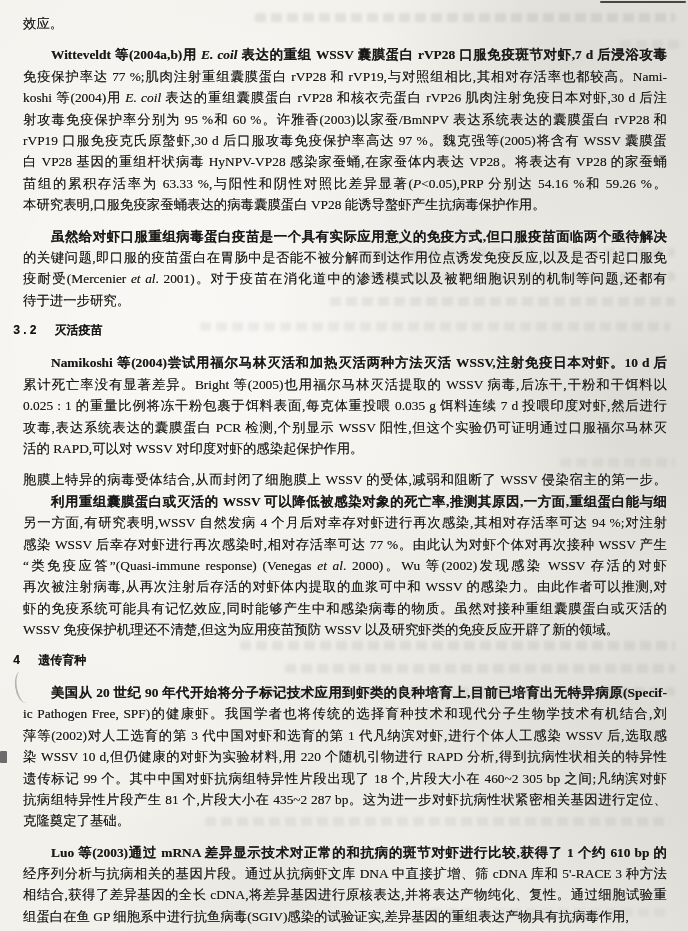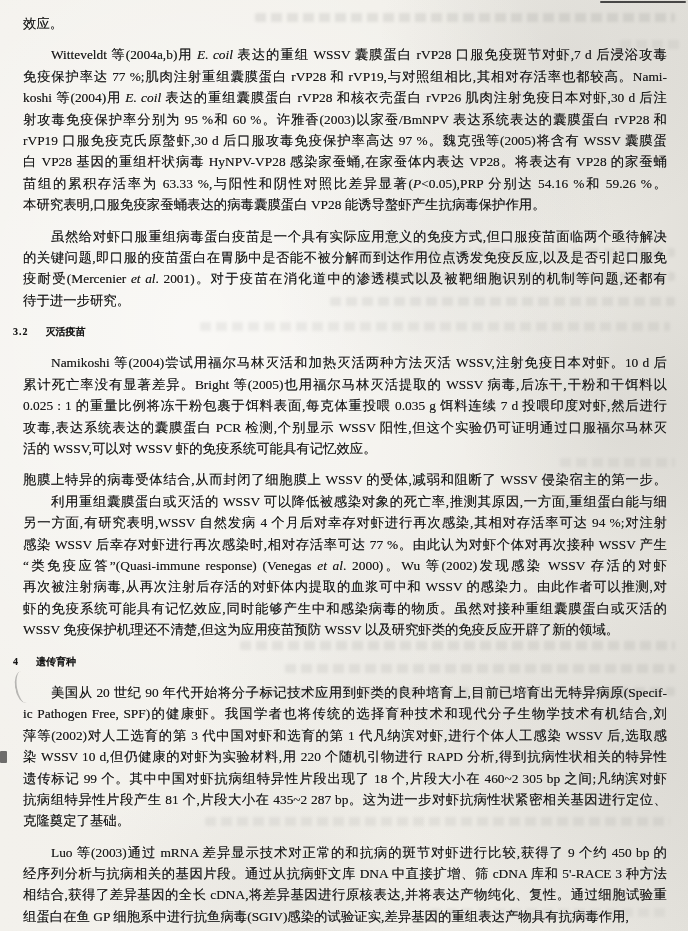--- a/index.html
+++ b/index.html
@@ -33,26 +33,26 @@
     position: absolute; left: 13px; top: 3px; width: 664px;
     font-size: 13.4px; line-height: 21.4px;
     z-index: 3;
   }
   .paragraph { margin: 10px; }
   .text-line {
     height: 21.4px; overflow: hidden;
     text-align: justify; text-align-last: justify;
     text-shadow: 0 0 0.4px rgba(20,20,20,0.55);
   }
-  .text-line.indent { text-indent: 28px; }
+  .text-line.indent { text-indent: 28px; font-weight: bold; }
   .text-line.para-end { text-align: left; text-align-last: auto; }
   .heading {
     height: 21.4px; line-height: 21.4px; margin: 1px 0;
-    font-family: Liberation Serif, serif;
-    font-weight: bold; font-size: 10px; color: #141414;
+    font-family: Liberation Mono, monospace;
+    font-weight: bold; font-size: 12px; color: #141414;
     text-shadow: 0 0 0.4px rgba(20,20,20,0.5);
   }
   .heading .h-num { margin-right: 17px; letter-spacing: 1px; }
   i { font-style: italic; }
   
   .noise-layer { position: absolute; inset: 0; z-index: 1; pointer-events: none; }
   .ghost-row {
     position: absolute; height: 9px; border-radius: 2px;
     background: repeating-linear-gradient(90deg,
       rgba(110,110,106,0.28) 0px, rgba(110,110,106,0.28) 11px,
@@ -115,21 +115,21 @@
         <div class="text-line">的关键问题,即口服的疫苗蛋白在胃肠中是否能不被分解而到达作用位点诱发免疫反应,以及是否引起口服免</div>
         <div class="text-line">疫耐受(Mercenier <i>et al</i>.  2001)。对于疫苗在消化道中的渗透模式以及被靶细胞识别的机制等问题,还都有</div>
         <div class="text-line para-end">待于进一步研究。</div>
       </div>
       <div class="heading"><span class="h-num">3.2</span><span class="h-title">灭活疫苗</span></div>
       <div class="paragraph">
         <div class="text-line indent">Namikoshi 等(2004)尝试用福尔马林灭活和加热灭活两种方法灭活 WSSV,注射免疫日本对虾。10 d 后</div>
         <div class="text-line">累计死亡率没有显著差异。Bright 等(2005)也用福尔马林灭活提取的 WSSV 病毒,后冻干,干粉和干饵料以</div>
         <div class="text-line">0.025 : 1 的重量比例将冻干粉包裹于饵料表面,每克体重投喂 0.035 g 饵料连续 7 d 投喂印度对虾,然后进行</div>
         <div class="text-line">攻毒,表达系统表达的囊膜蛋白 PCR 检测,个别显示 WSSV 阳性,但这个实验仍可证明通过口服福尔马林灭</div>
-        <div class="text-line para-end">活的 WSSV,可以对 WSSV 虾的免疫系统可能具有记忆效应。</div>
+        <div class="text-line para-end">活的 RAPD,可以对 WSSV 对印度对虾的感染起保护作用。</div>
       </div>
       <div class="paragraph">
         <div class="text-line">胞膜上特异的病毒受体结合,从而封闭了细胞膜上 WSSV 的受体,减弱和阻断了 WSSV 侵染宿主的第一步。</div>
         <div class="text-line indent">利用重组囊膜蛋白或灭活的 WSSV 可以降低被感染对象的死亡率,推测其原因,一方面,重组蛋白能与细</div>
         <div class="text-line">另一方面,有研究表明,WSSV 自然发病 4 个月后对幸存对虾进行再次感染,其相对存活率可达 94 %;对注射</div>
         <div class="text-line">感染 WSSV 后幸存对虾进行再次感染时,相对存活率可达 77 %。由此认为对虾个体对再次接种 WSSV 产生</div>
         <div class="text-line">“类免疫应答”(Quasi-immune response) (Venegas <i>et al</i>.  2000)。Wu 等(2002)发现感染 WSSV 存活的对虾</div>
         <div class="text-line">再次被注射病毒,从再次注射后存活的对虾体内提取的血浆可中和 WSSV 的感染力。由此作者可以推测,对</div>
         <div class="text-line">虾的免疫系统可能具有记忆效应,同时能够产生中和感染病毒的物质。虽然对接种重组囊膜蛋白或灭活的</div>
         <div class="text-line para-end">WSSV 免疫保护机理还不清楚,但这为应用疫苗预防 WSSV 以及研究虾类的免疫反应开辟了新的领域。</div>
@@ -138,19 +138,19 @@
       <div class="paragraph">
         <div class="text-line indent">美国从 20 世纪 90 年代开始将分子标记技术应用到虾类的良种培育上,目前已培育出无特异病原(Specif-</div>
         <div class="text-line">ic Pathogen Free, SPF)的健康虾。我国学者也将传统的选择育种技术和现代分子生物学技术有机结合,刘</div>
         <div class="text-line">萍等(2002)对人工选育的第 3 代中国对虾和选育的第 1 代凡纳滨对虾,进行个体人工感染 WSSV 后,选取感</div>
         <div class="text-line">染 WSSV 10 d,但仍健康的对虾为实验材料,用 220 个随机引物进行 RAPD 分析,得到抗病性状相关的特异性</div>
         <div class="text-line">遗传标记 99 个。其中中国对虾抗病组特异性片段出现了 18 个,片段大小在 460~2 305 bp 之间;凡纳滨对虾</div>
         <div class="text-line">抗病组特异性片段产生 81 个,片段大小在 435~2 287 bp。这为进一步对虾抗病性状紧密相关基因进行定位、</div>
         <div class="text-line para-end">克隆奠定了基础。</div>
       </div>
       <div class="paragraph">
-        <div class="text-line indent">Luo 等(2003)通过 mRNA 差异显示技术对正常的和抗病的斑节对虾进行比较,获得了 9 个约 450 bp 的</div>
+        <div class="text-line indent">Luo 等(2003)通过 mRNA 差异显示技术对正常的和抗病的斑节对虾进行比较,获得了 1 个约 610 bp 的</div>
         <div class="text-line">经序列分析与抗病相关的基因片段。通过从抗病虾文库 DNA 中直接扩增、筛 cDNA 库和 5'-RACE 3 种方法</div>
         <div class="text-line">相结合,获得了差异基因的全长 cDNA,将差异基因进行原核表达,并将表达产物纯化、复性。通过细胞试验重</div>
         <div class="text-line para-end">组蛋白在鱼 GP 细胞系中进行抗鱼病毒(SGIV)感染的试验证实,差异基因的重组表达产物具有抗病毒作用,</div>
       </div>
     </div>
 </div>
 
 </body></html>

